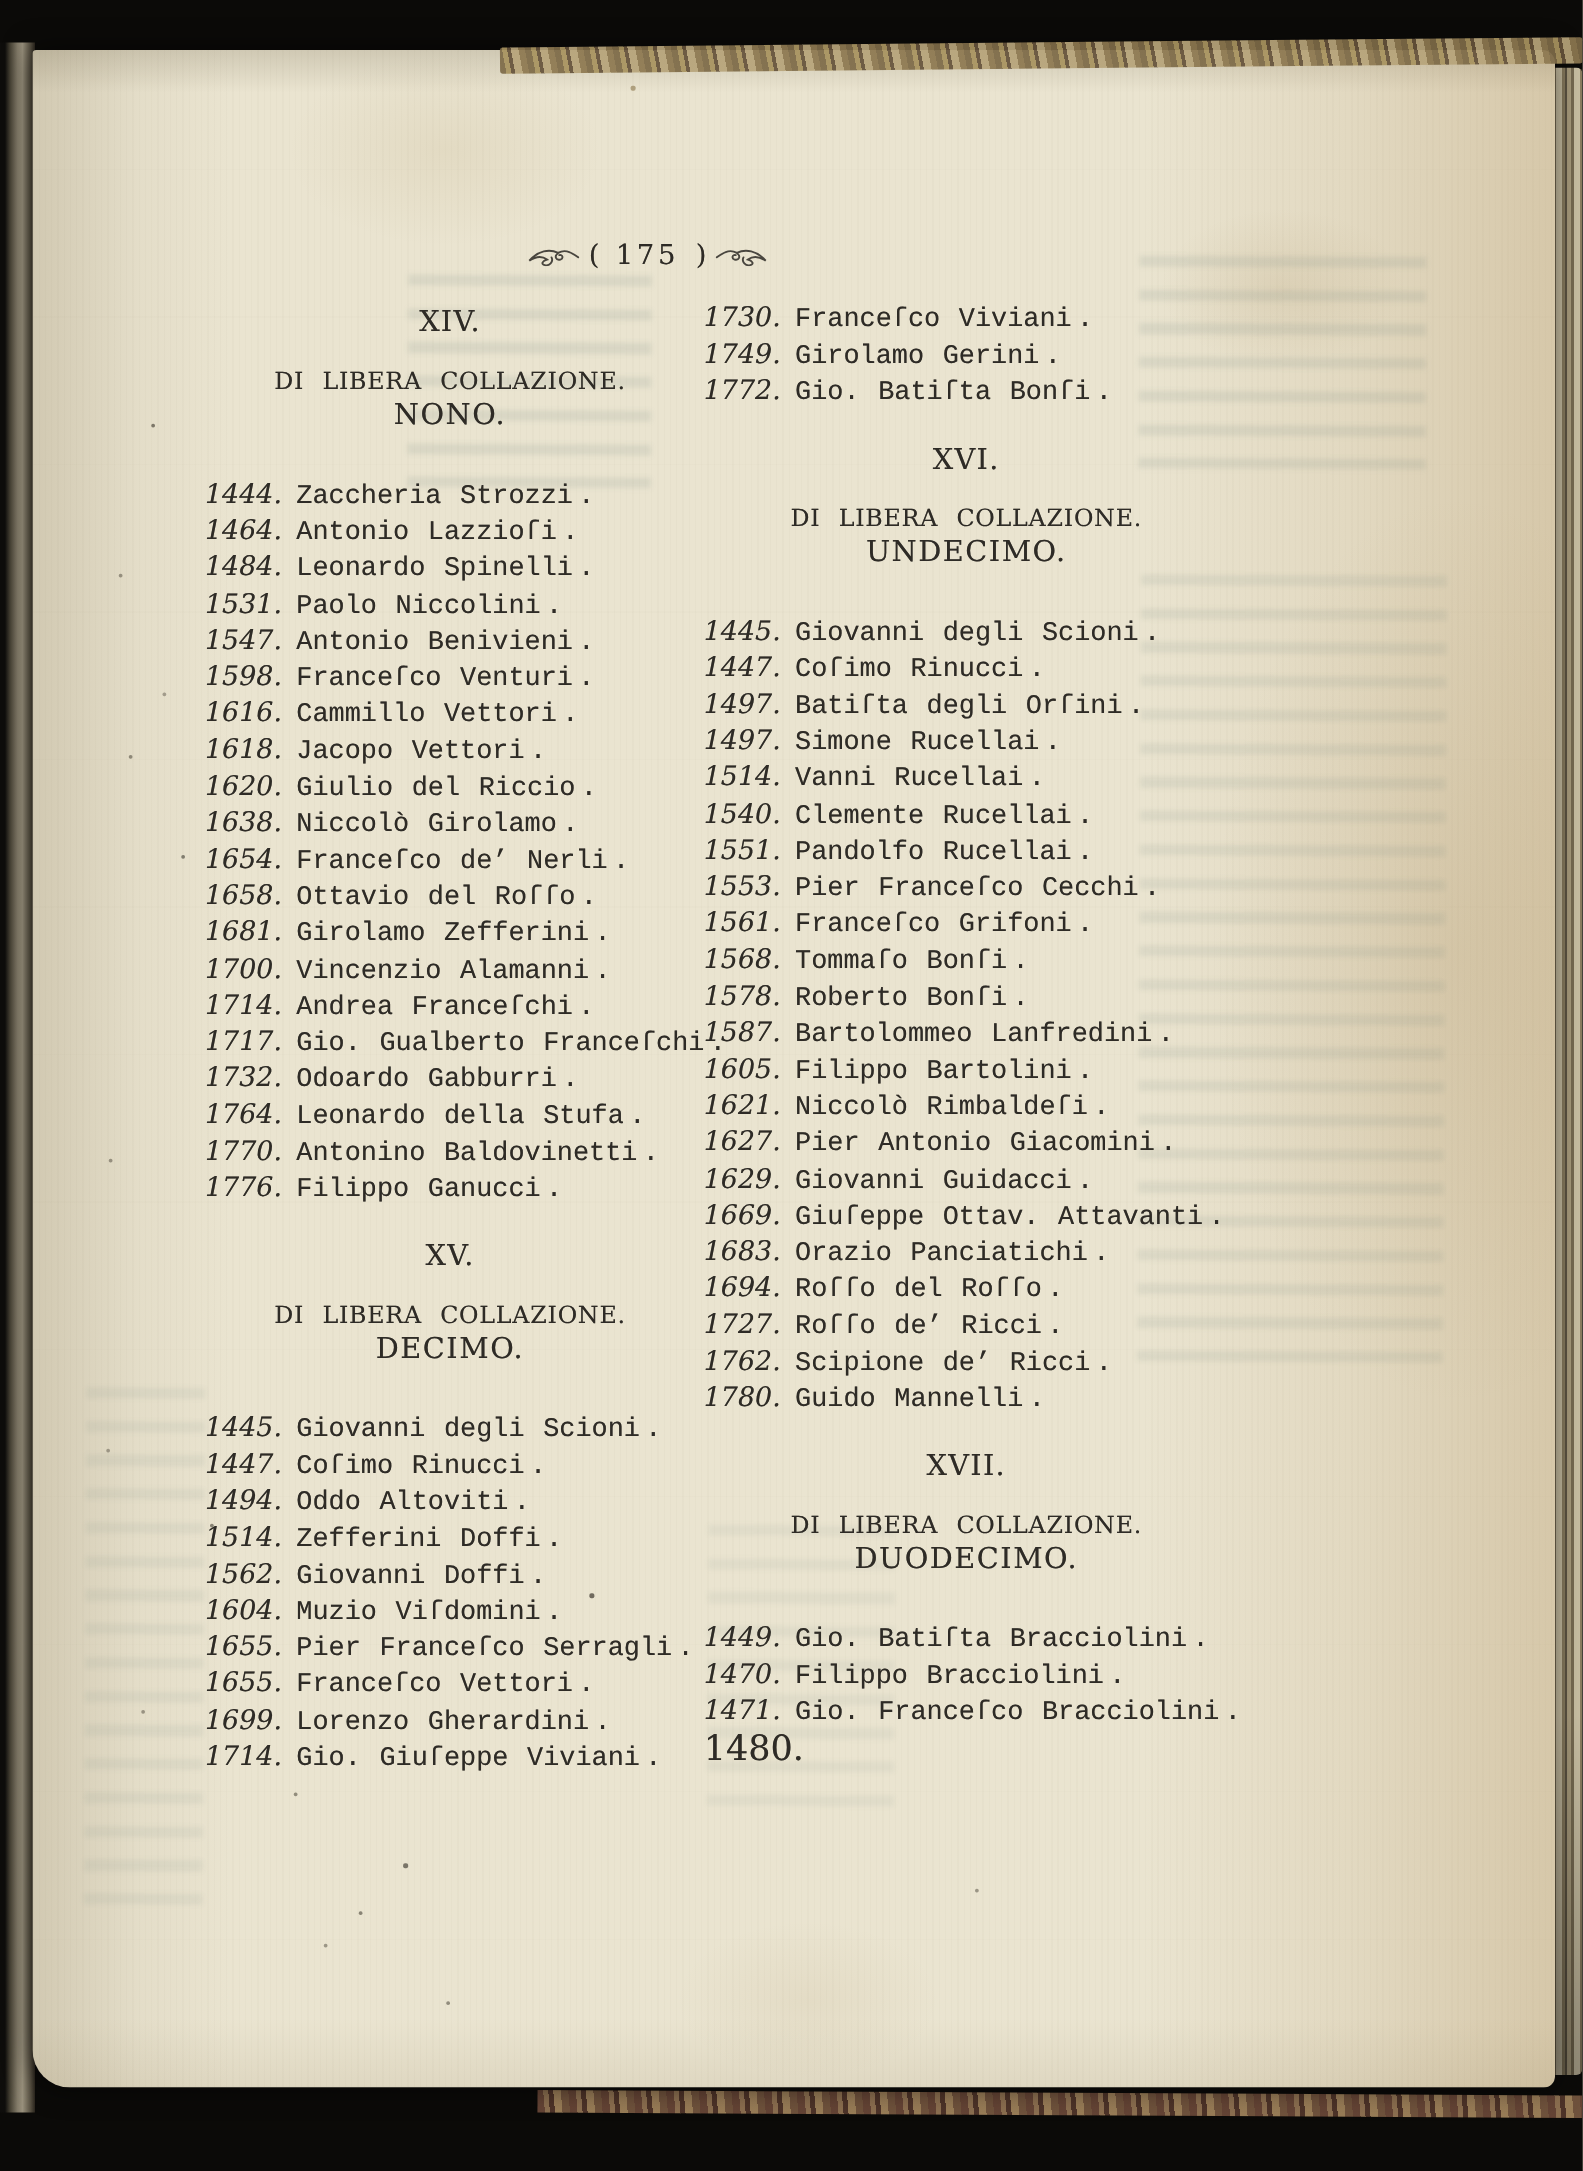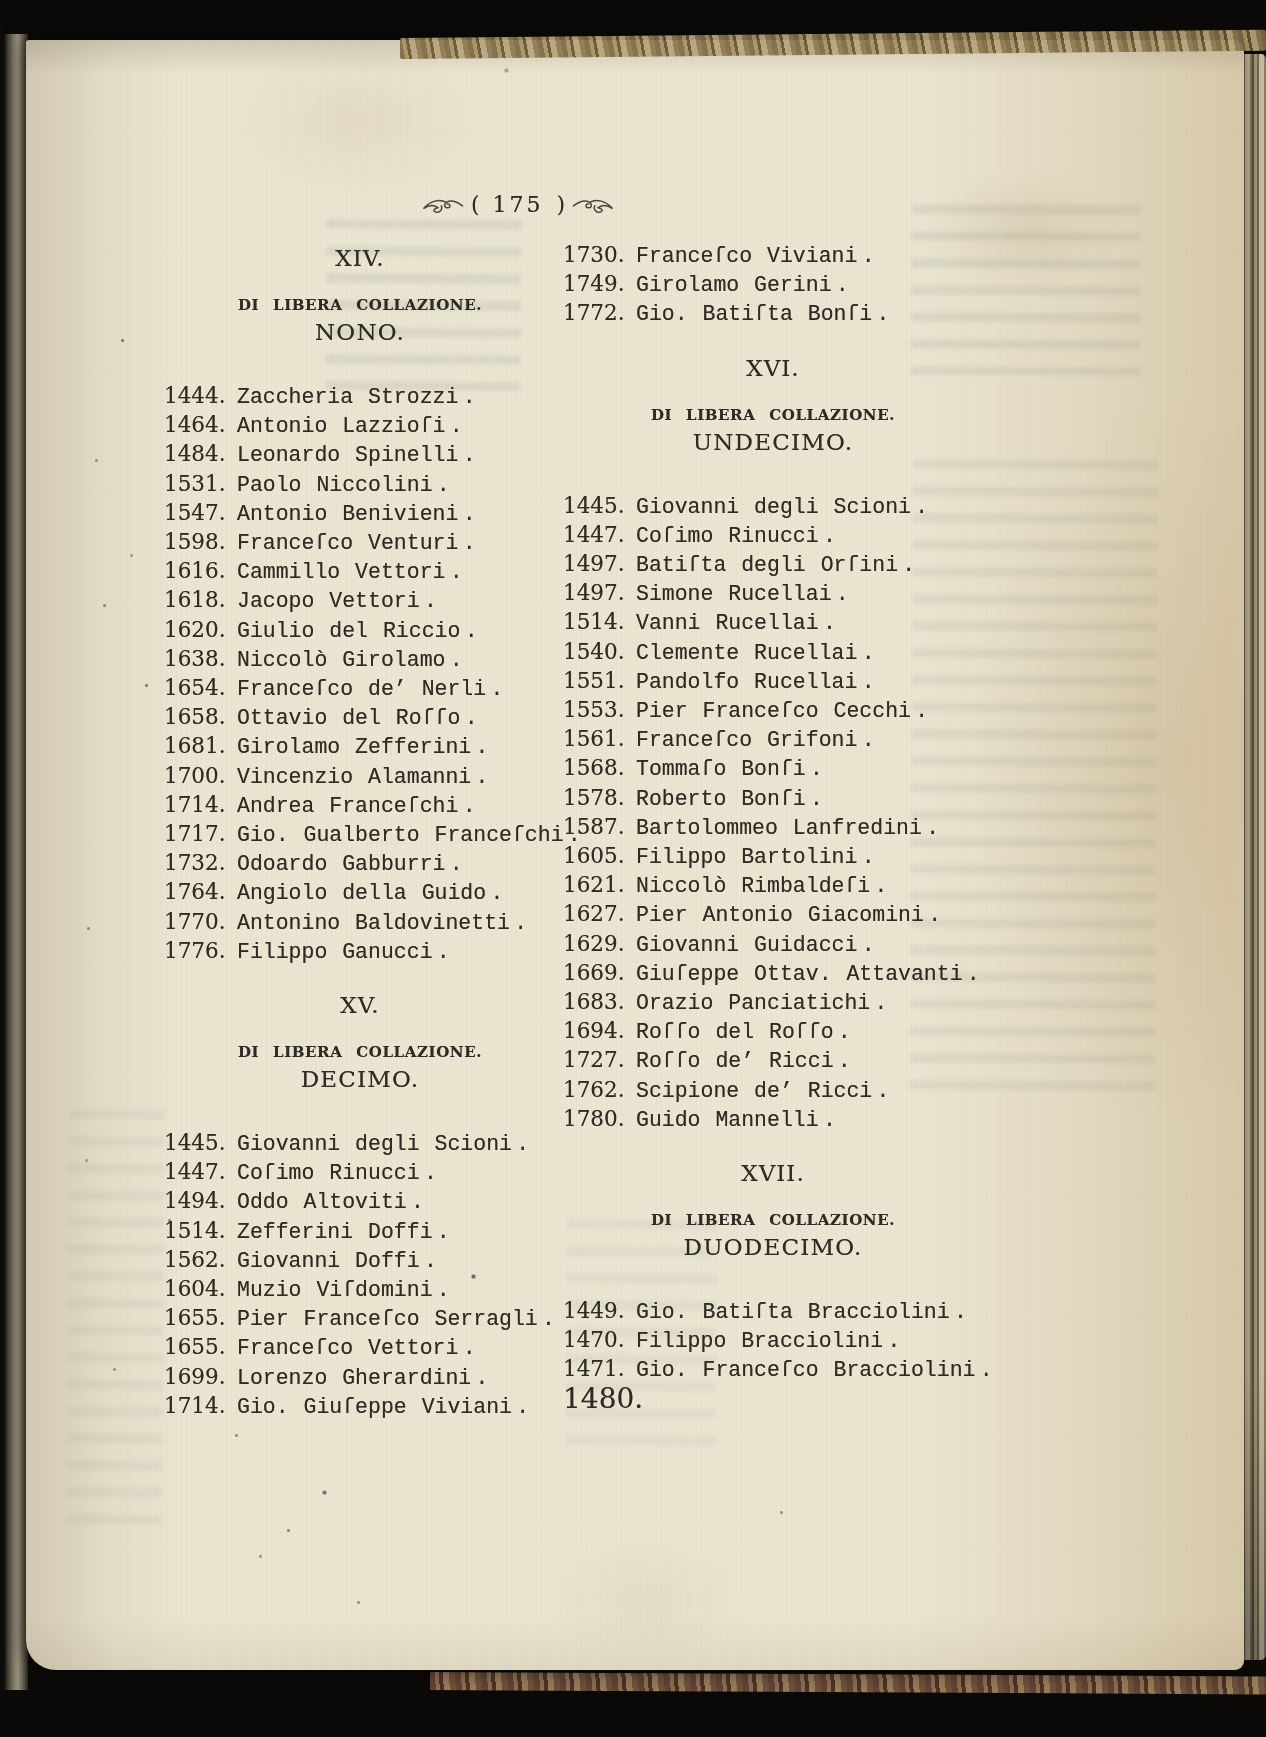--- a/index.html
+++ b/index.html
@@ -83,25 +83,25 @@
   }
   .page-header .num{letter-spacing:3px;padding:0 8px;}
   .flourish{width:46px;height:16px;opacity:.85;}
   .flourish.flip{transform:scaleX(-1);}
   .col{position:absolute;}
   .col-left{left:138px;top:205px;width:392px;}
   .col-right{left:537px;top:201px;width:420px;}
   section{display:block;}
   .sec-num{font-size:23px;line-height:27px;text-align:center;margin:26px 0 0;letter-spacing:1px;}
   .col section:first-of-type .sec-num{margin-top:0;}
-  .sec-title{font-size:15px;line-height:27px;text-align:center;margin:20px 0 0;letter-spacing:.6px;word-spacing:8px;font-weight:bold;}
+  .sec-title{font-size:19px;line-height:27px;text-align:center;margin:20px 0 0;letter-spacing:.6px;word-spacing:8px;}
   .sec-sub{font-size:23px;line-height:27px;text-align:center;margin:0;letter-spacing:1.2px;}
   .entries{list-style:none;margin:36px 0 0;padding:0;font-size:21.5px;line-height:27.2px;white-space:nowrap;}
   section .entries:first-child{margin-top:0;}
-  .entry .year{display:inline-block;width:73px;}
+  .entry .year{display:inline-block;width:73px;font-style:italic;}
   .entry .name{word-spacing:2px;font-family:Liberation Mono, monospace;}
   .catchword{font-size:28px;line-height:27.2px;text-align:left;padding-right:34px;}
 </style>
 </head>
 <body>
 
 <div>
   <div class="gutter"></div>
   <div class="page-stack"></div>
   <div class="marble-bottom"></div>
@@ -198,21 +198,21 @@
 
                 <li class="entry">
                   <span class="year">1717.</span><span class="name">Gio. Gualberto Franceſchi .</span>
                 </li>
 
                 <li class="entry">
                   <span class="year">1732.</span><span class="name">Odoardo Gabburri .</span>
                 </li>
 
                 <li class="entry">
-                  <span class="year">1764.</span><span class="name">Angiolo della Guido .</span>
+                  <span class="year">1764.</span><span class="name">Leonardo della Stufa .</span>
                 </li>
 
                 <li class="entry">
                   <span class="year">1770.</span><span class="name">Antonino Baldovinetti .</span>
                 </li>
 
                 <li class="entry">
                   <span class="year">1776.</span><span class="name">Filippo Ganucci .</span>
                 </li>
               </ul>

